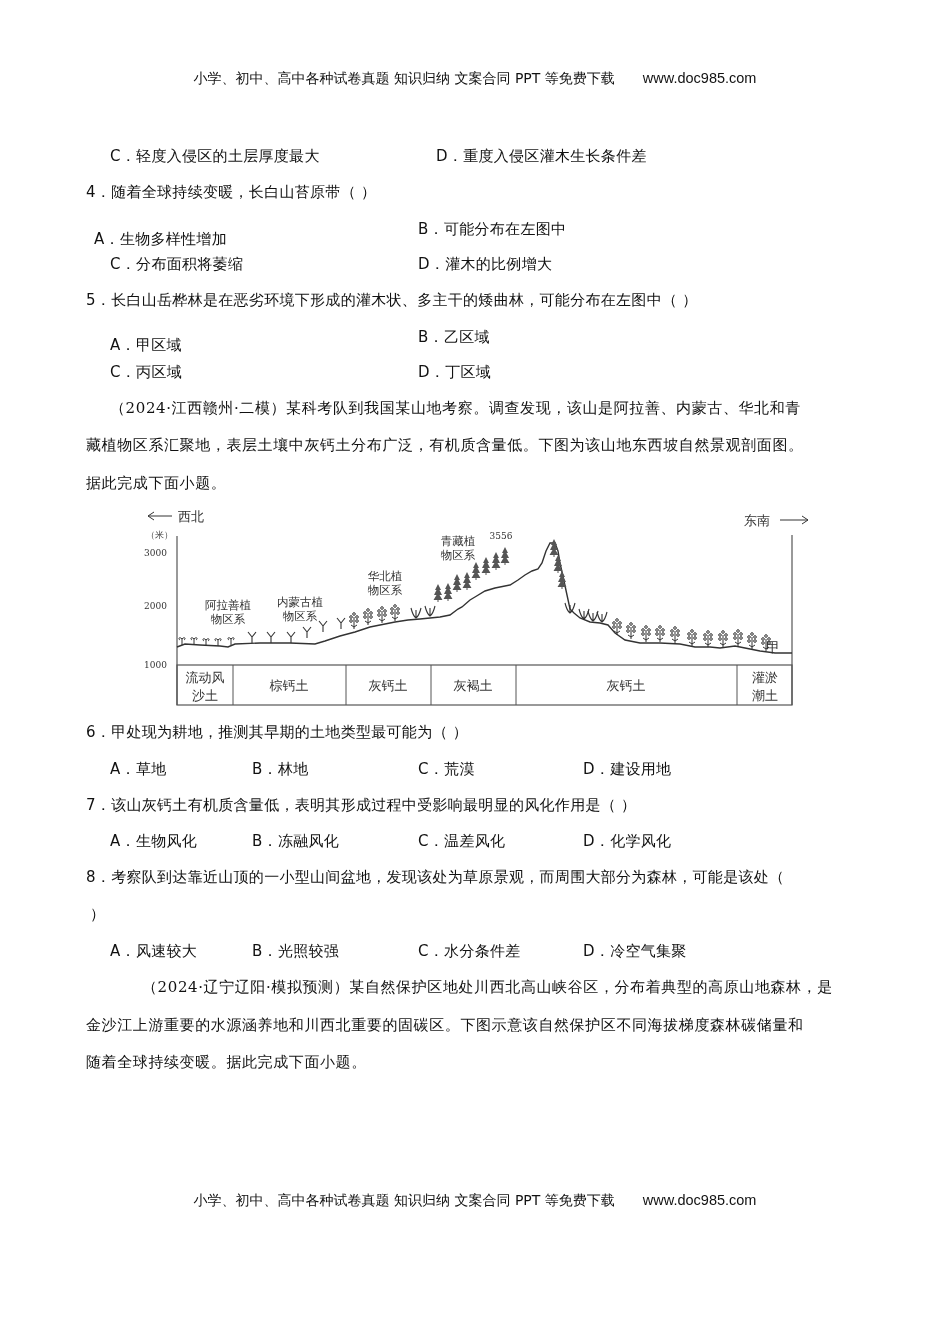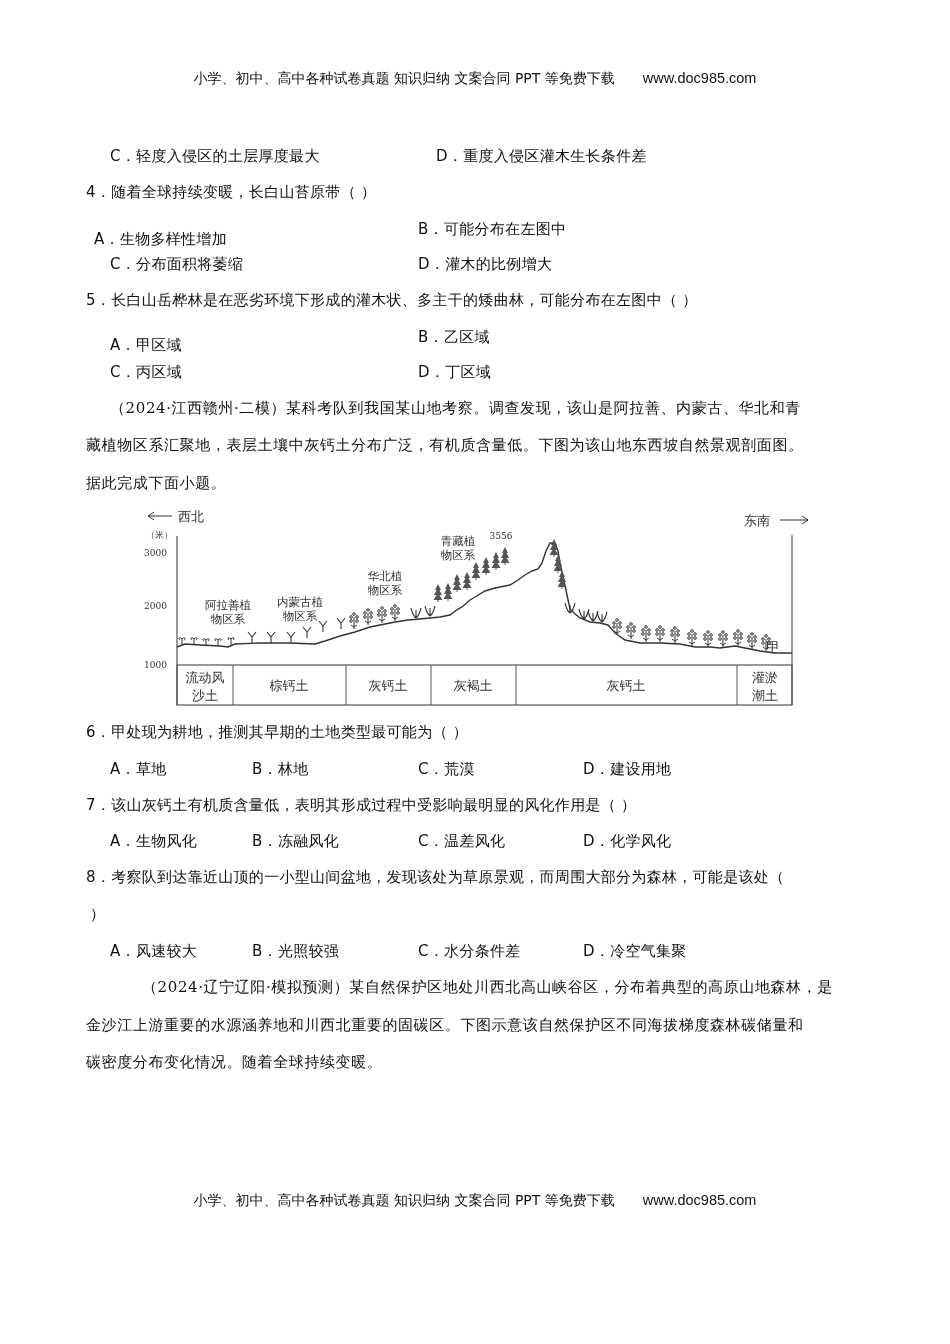--- a/index.html
+++ b/index.html
@@ -179,17 +179,17 @@
 
 <div class="line q" style="top:868px;">8．考察队到达靠近山顶的一小型山间盆地，发现该处为草原景观，而周围大部分为森林，可能是该处（</div>
 <div class="line q" style="top:905px; left:90px;">）</div>
 <div class="line opt" style="top:942px; left:110px;"><span>A．</span><span>风速较大</span></div>
 <div class="line opt" style="top:942px; left:252px;"><span>B．</span><span>光照较强</span></div>
 <div class="line opt" style="top:942px; left:418px;"><span>C．</span><span>水分条件差</span></div>
 <div class="line opt" style="top:942px; left:583px;"><span>D．</span><span>冷空气集聚</span></div>
 
 <div class="line para first" style="top:978px;margin-left:32px;">（2024·辽宁辽阳·模拟预测）某自然保护区地处川西北高山峡谷区，分布着典型的高原山地森林，是</div>
 <div class="line para" style="top:1016px;">金沙江上游重要的水源涵养地和川西北重要的固碳区。下图示意该自然保护区不同海拔梯度森林碳储量和</div>
-<div class="line para" style="top:1053px;">碳密度分布变化情况。随着全球持续变暖。</div>
+<div class="line para" style="top:1053px;">随着全球持续变暖。据此完成下面小题。</div>
 
 <div class="hdr" style="top:1192px;">
   <span>小学、初中、高中各种试卷真题  知识归纳  文案合同  PPT 等免费下载</span><span class="site">www.doc985.com</span>
 </div>
 
 </body></html>

